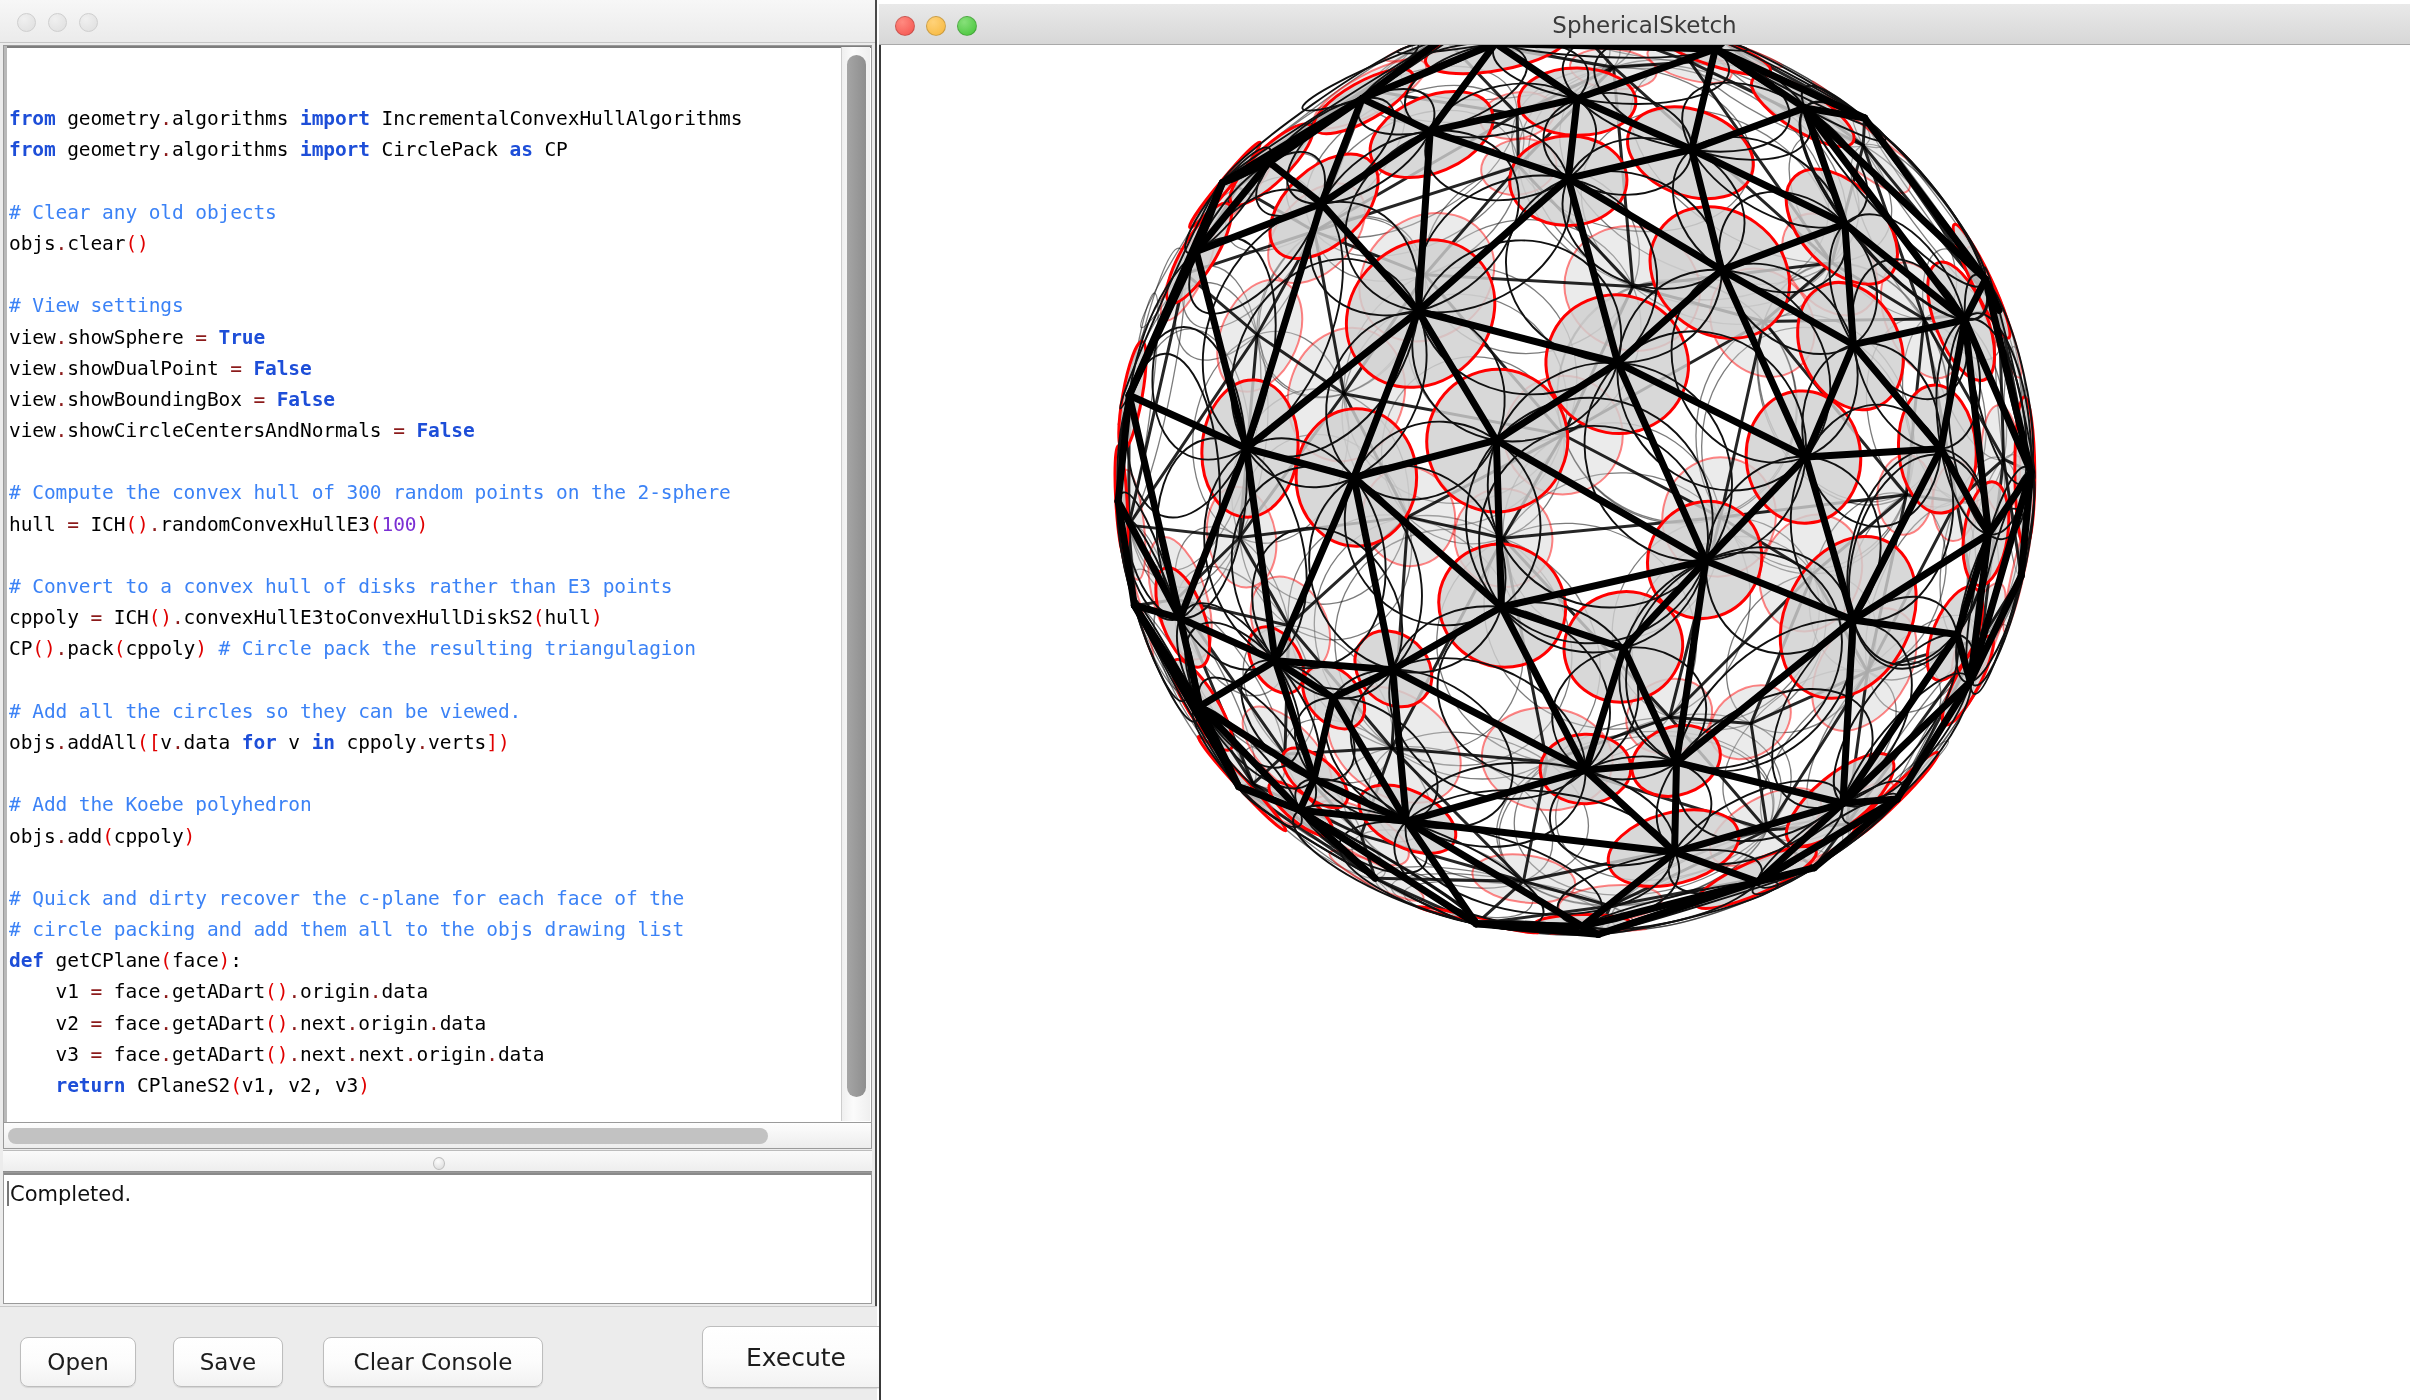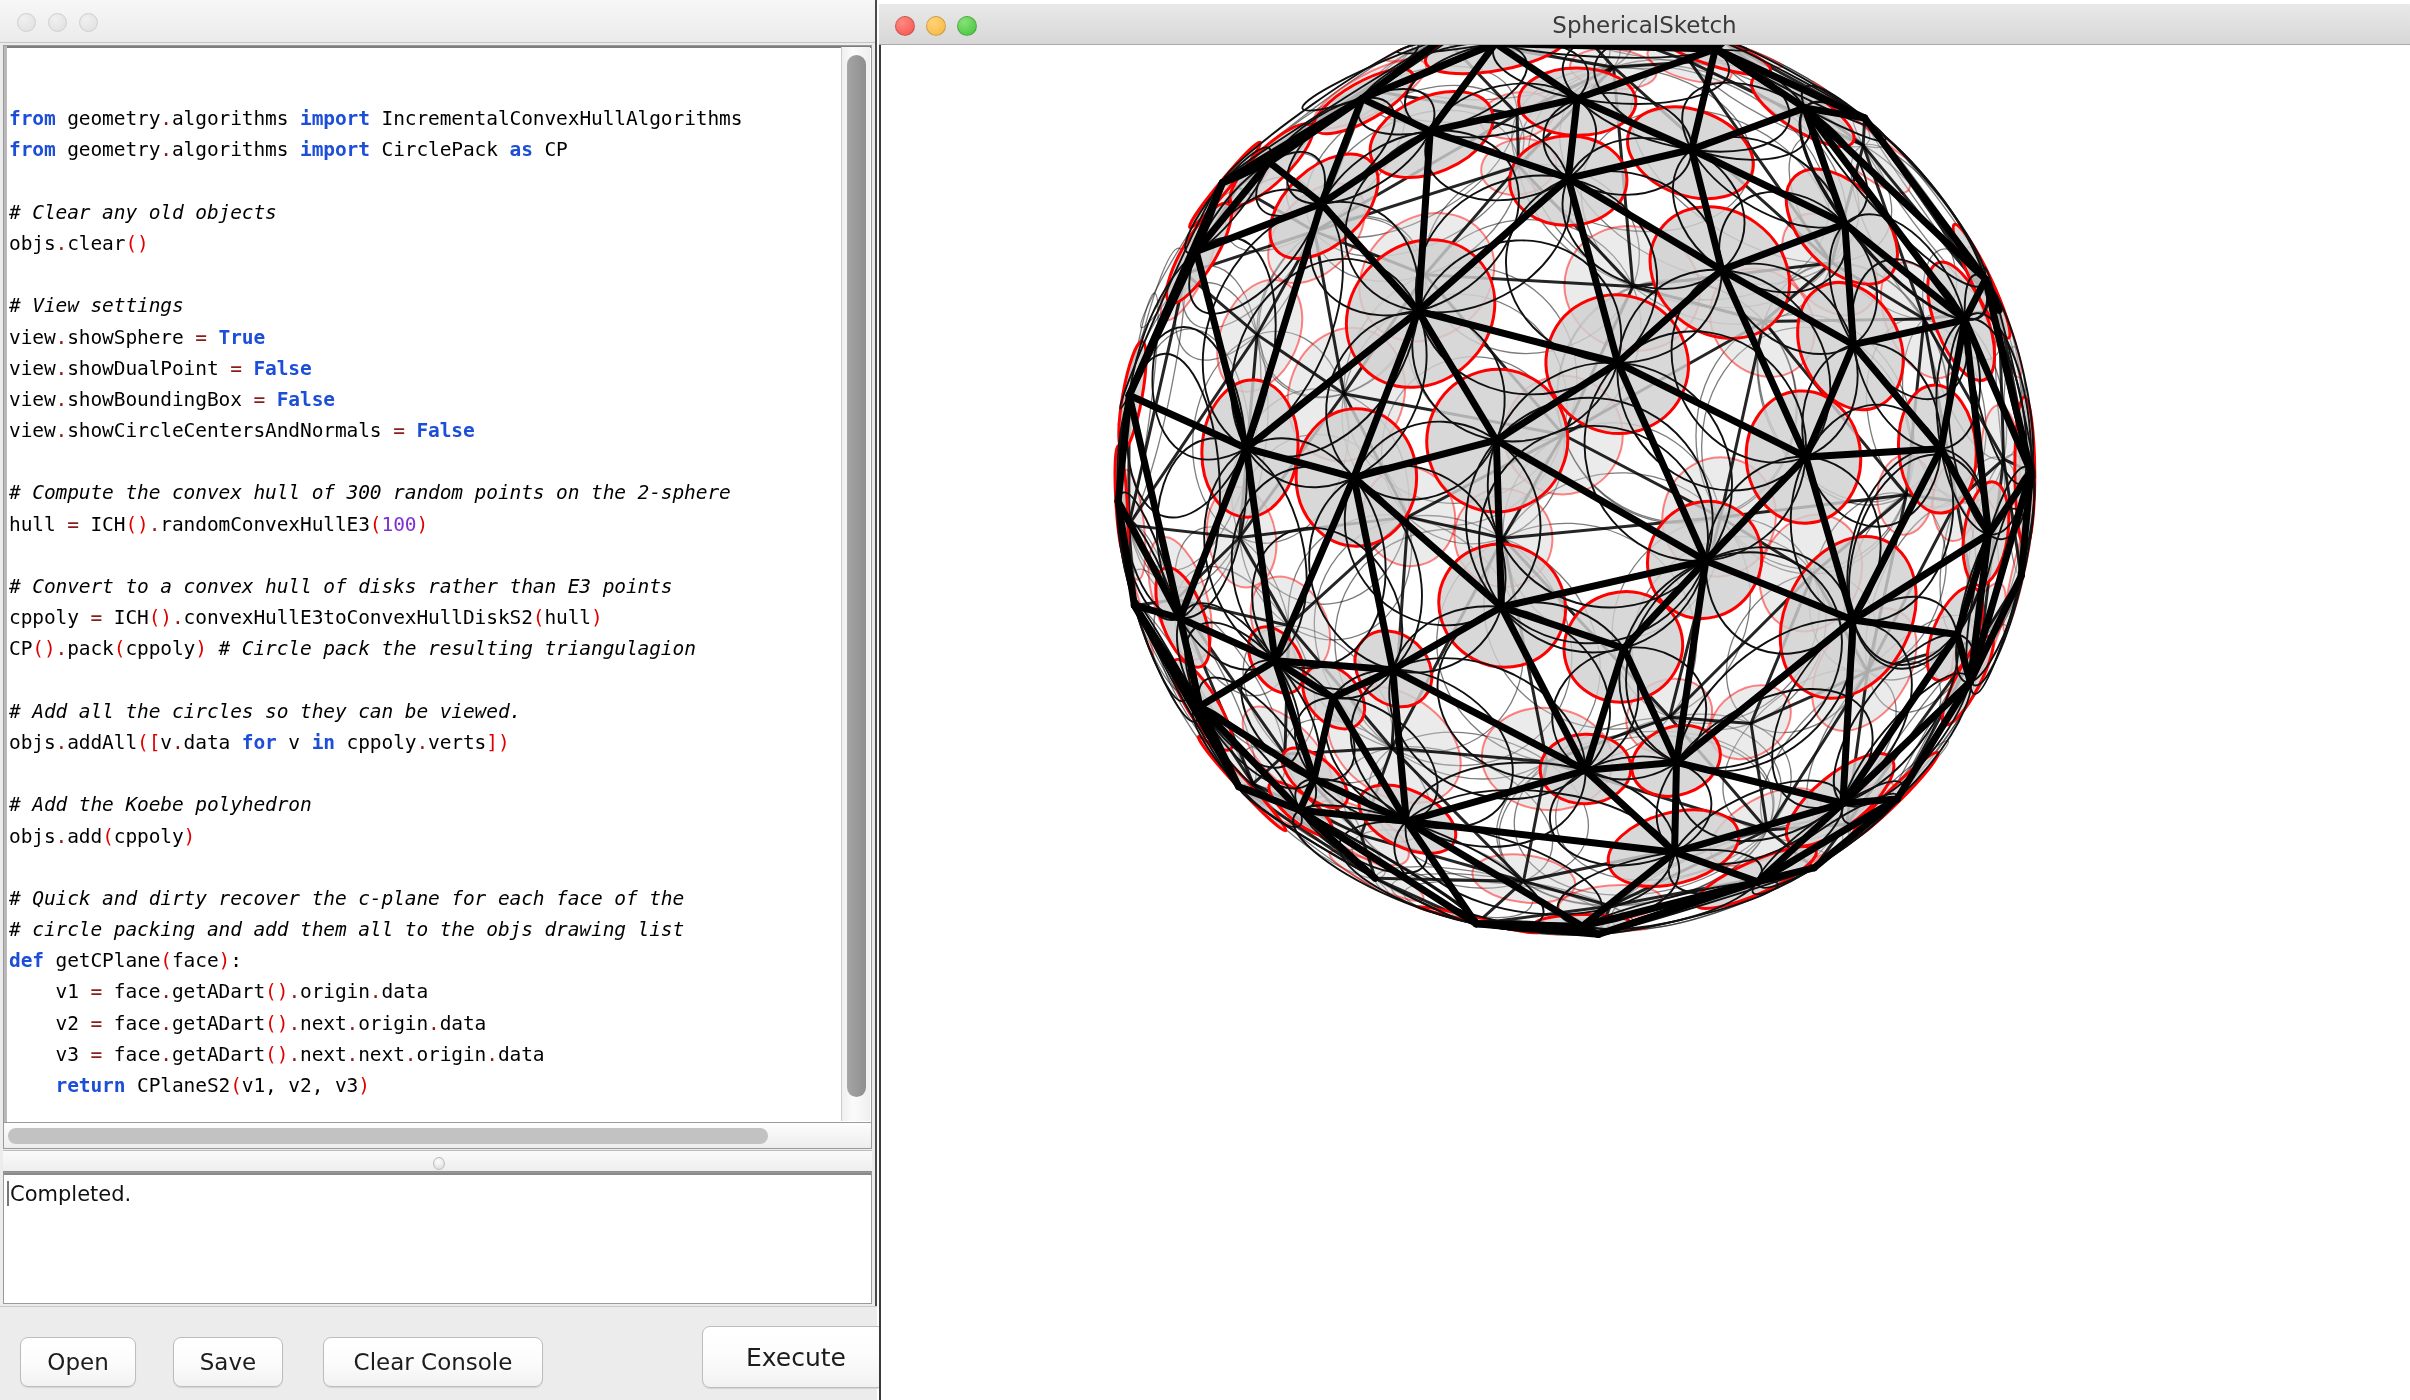--- a/index.html
+++ b/index.html
@@ -56,21 +56,21 @@
     position: absolute; left: 2px; top: 26px;
     font-family: "DejaVu Sans Mono", "Liberation Mono", monospace;
     font-size: 19.5px;
     line-height: 31.2px;
     white-space: pre;
     color: #000000;
     letter-spacing: -0.1px;
   }
   .ln { display: block; height: 31.2px; }
   .kw   { color: #1d4ed8; font-weight: bold; }
-  .cmt  { color: #000000; font-style: italic; }
+  .cmt  { color: #3b82f6; }
   .punc { color: #e00000; }
   .dot  { color: #8b1a1a; }
   .eq   { color: #8b1a1a; }
   .num  { color: #7b2fd4; margin-top: 28px; }
 
   
   #code-vscroll {
     position: absolute; right: 1px; top: 1px;
     width: 28px; height: calc(100% - 2px);
     background: linear-gradient(to right,#efefef,#fbfbfb 40%,#efefef);

